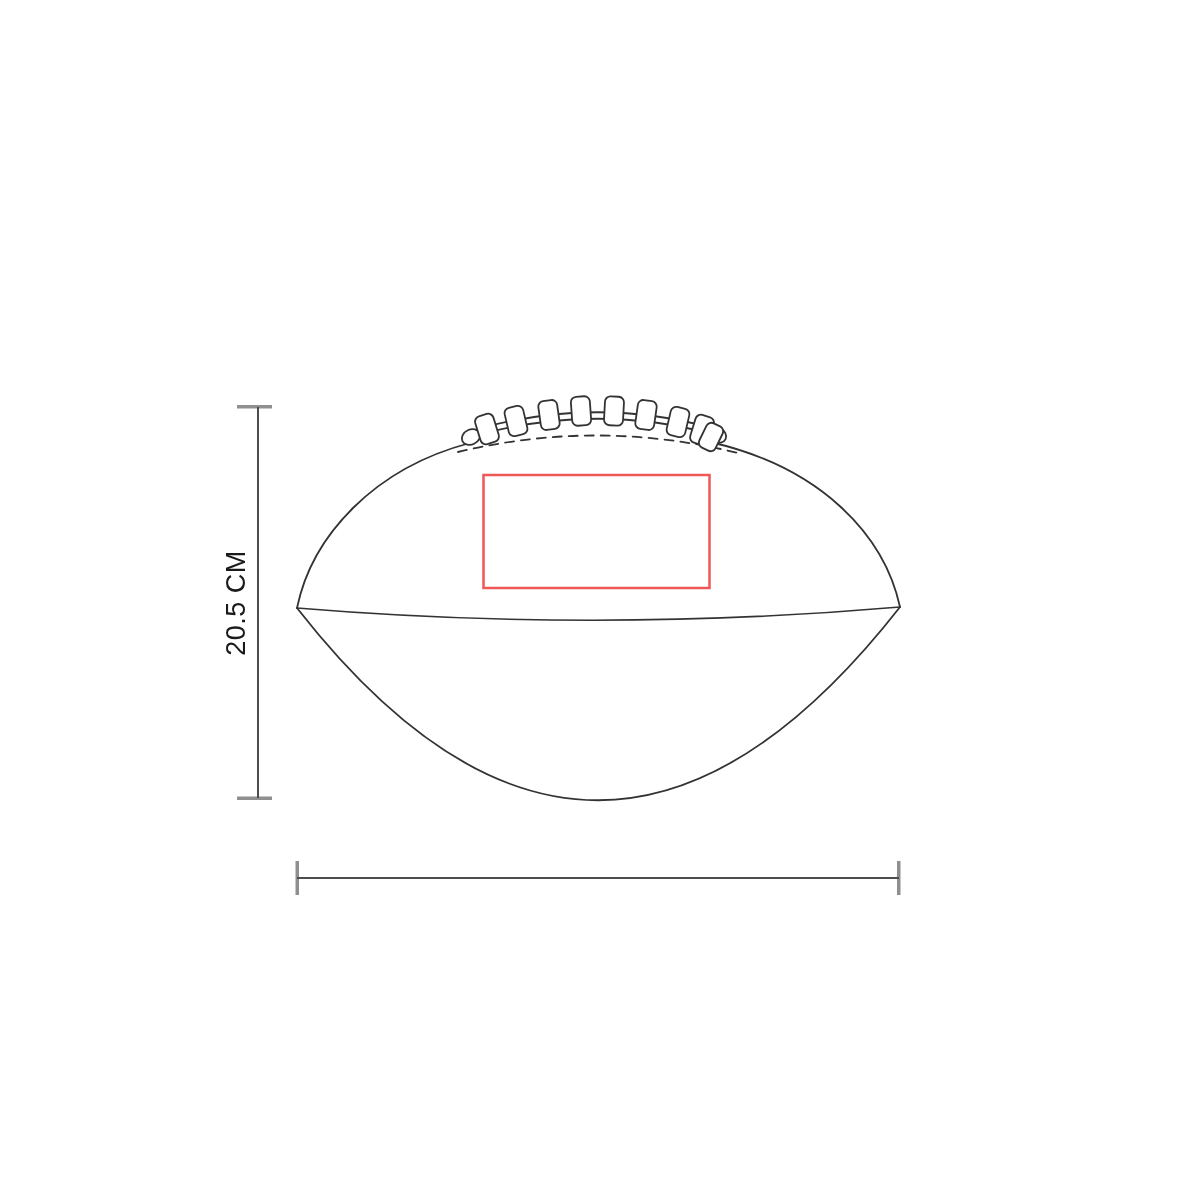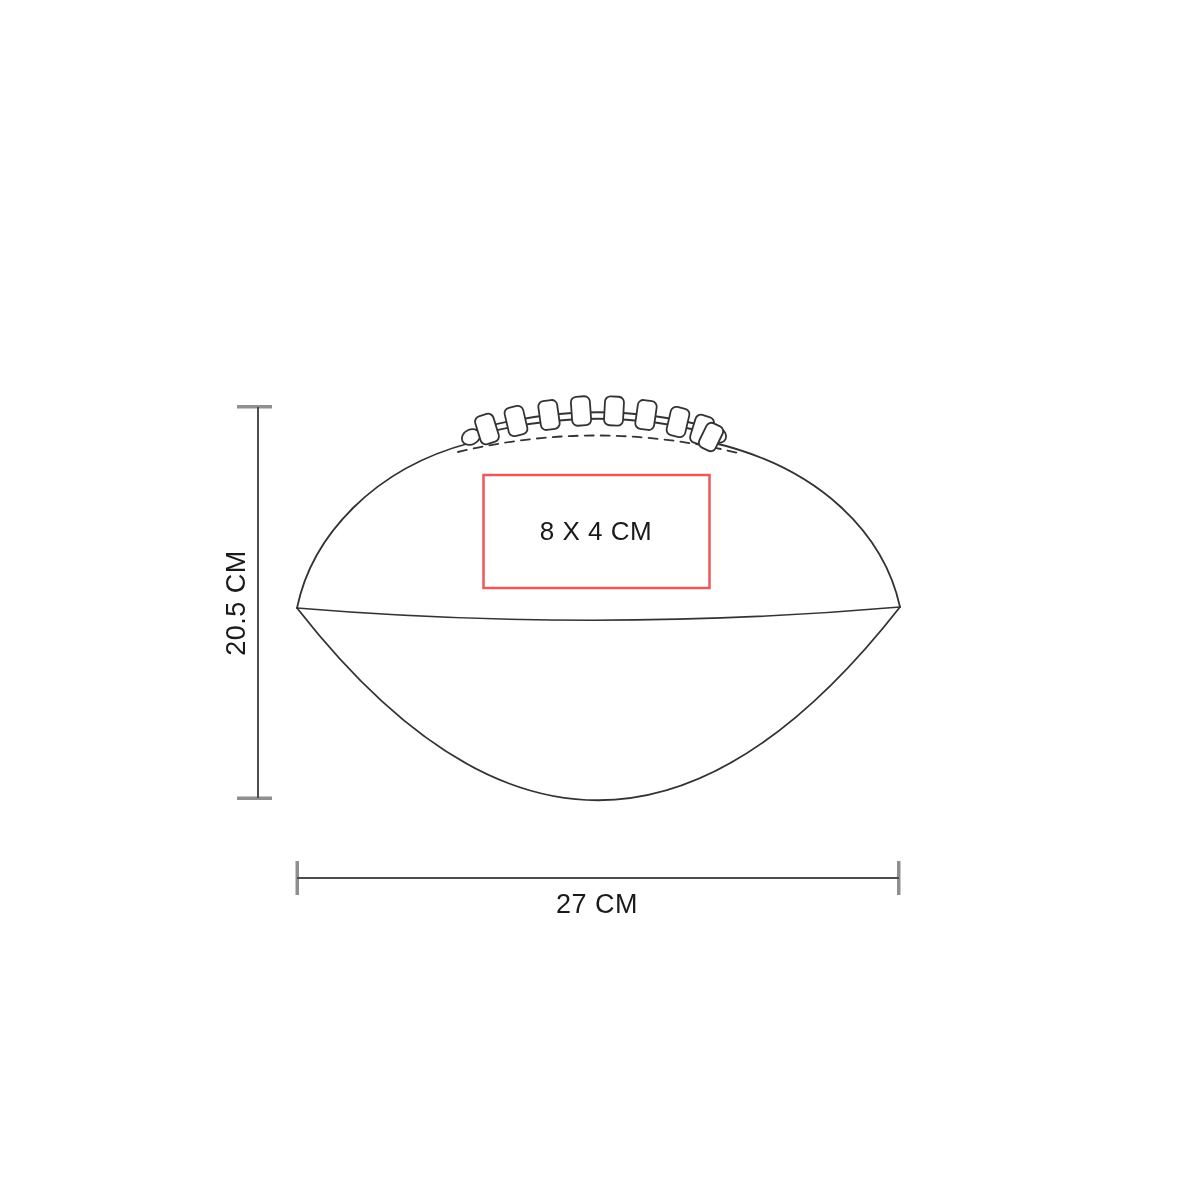--- a/index.html
+++ b/index.html
@@ -100,19 +100,17 @@
       <line x1="258" y1="407" x2="258" y2="798" stroke="#4d4d4d" stroke-width="2"></line>
     </g>
 
     <g>
       <rect x="295.5" y="861" width="3.5" height="34" fill="#8f8f8f"></rect>
       <rect x="897" y="861" width="3.5" height="34" fill="#8f8f8f"></rect>
       <line x1="297" y1="878" x2="899" y2="878" stroke="#4d4d4d" stroke-width="2.2"></line>
     </g>
   </svg>
 
-  <div class="label print-area-label">8 X 4 CM</div>
 
   <div class="label height-label">20.5 CM</div>
 
-  <div class="label width-label">27 CM</div>
 
 </div>
 
 </body></html>

